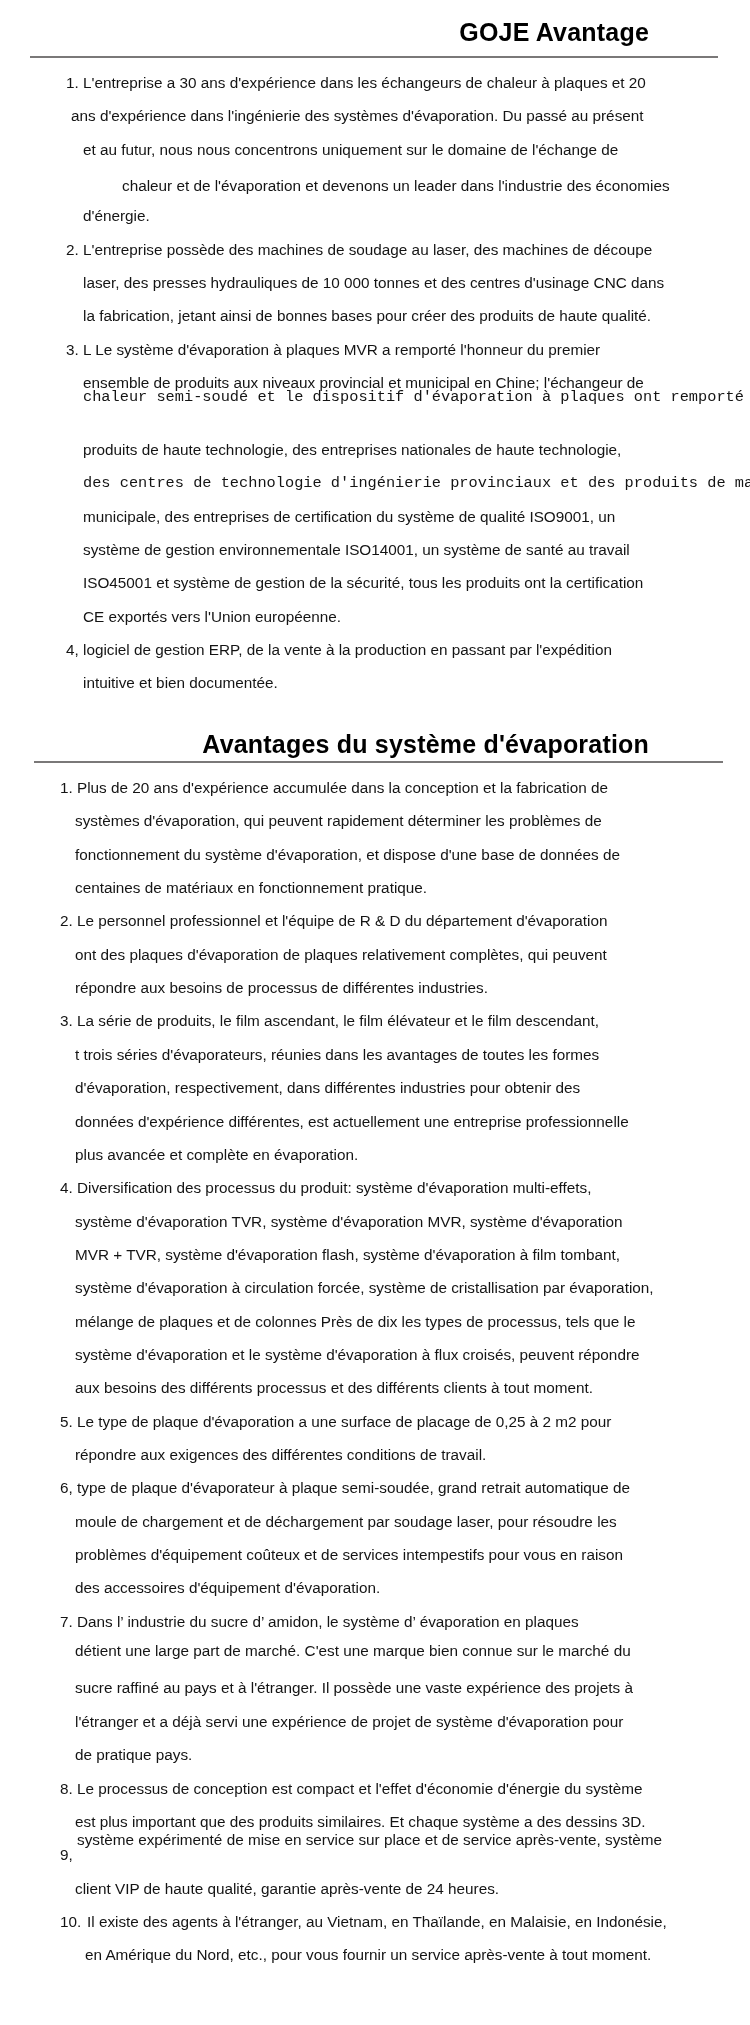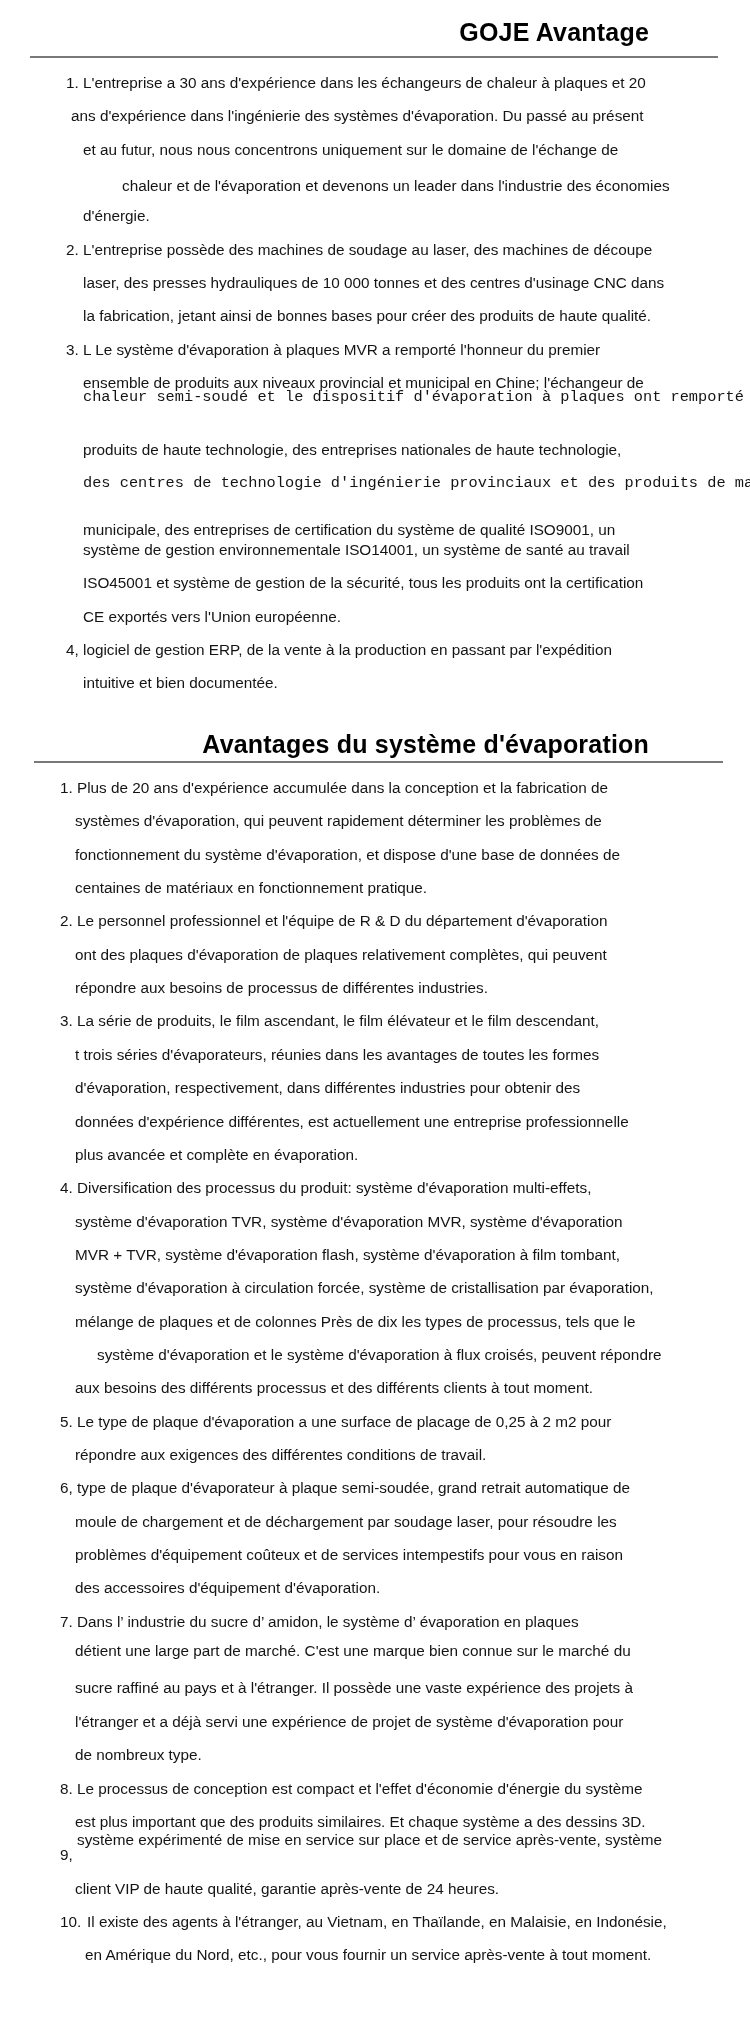--- a/index.html
+++ b/index.html
@@ -28,21 +28,21 @@
     <span class="line" style="top: 239.75px; left: 66px;">2.</span>
     <span class="line" style="top: 239.75px; left: 83px;">L'entreprise possède des machines de soudage au laser, des machines de découpe</span>
     <span class="line" style="top: 273.1px; left: 83px;">laser, des presses hydrauliques de 10 000 tonnes et des centres d'usinage CNC dans</span>
     <span class="line" style="top: 306.45px; left: 83px;">la fabrication, jetant ainsi de bonnes bases pour créer des produits de haute qualité.</span>
     <span class="line" style="top: 339.8px; left: 66px;">3.</span>
     <span class="line" style="top: 339.8px; left: 83px;">L Le système d'évaporation à plaques MVR a remporté l'honneur du premier</span>
     <span class="line" style="top: 373.15px; left: 83px;">ensemble de produits aux niveaux provincial et municipal en Chine; l'échangeur de</span>
     <span class="line" style="top: 387px; left: 83px; font-family: Liberation Mono, monospace;">chaleur semi-soudé et le dispositif d'évaporation à plaques ont remporté des</span>
     <span class="line" style="top: 439.85px; left: 83px;">produits de haute technologie, des entreprises nationales de haute technologie,</span>
     <span class="line" style="top: 473.2px; left: 83px; font-family: Liberation Mono, monospace;">des centres de technologie d'ingénierie provinciaux et des produits de marque</span>
-    <span class="line" style="top: 506.55px; left: 83px; margin-top: 13px;">municipale, des entreprises de certification du système de qualité ISO9001, un</span>
+    <span class="line" style="top: 506.55px; left: 83px;">municipale, des entreprises de certification du système de qualité ISO9001, un</span>
     <span class="line" style="top: 539.9px; left: 83px;">système de gestion environnementale ISO14001, un système de santé au travail</span>
     <span class="line" style="top: 573.25px; left: 83px;">ISO45001 et système de gestion de la sécurité, tous les produits ont la certification</span>
     <span class="line" style="top: 606.6px; left: 83px;">CE exportés vers l'Union européenne.</span>
     <span class="line" style="top: 639.95px; left: 66px;">4,</span>
     <span class="line" style="top: 639.95px; left: 83px;">logiciel de gestion ERP, de la vente à la production en passant par l'expédition</span>
     <span class="line" style="top: 673.3px; left: 83px;">intuitive et bien documentée.</span>
   </div>
 
 <div class="title" style="top:730px;">Avantages du système d'évaporation</div>
 <div class="rule" style="top:761px; left:34px; width:689px;"></div>
@@ -62,36 +62,36 @@
     <span class="line" style="top: 1044.8px; left: 75px;">t trois séries d'évaporateurs, réunies dans les avantages de toutes les formes</span>
     <span class="line" style="top: 1078.15px; left: 75px;">d'évaporation, respectivement, dans différentes industries pour obtenir des</span>
     <span class="line" style="top: 1111.5px; left: 75px;">données d'expérience différentes, est actuellement une entreprise professionnelle</span>
     <span class="line" style="top: 1144.85px; left: 75px;">plus avancée et complète en évaporation.</span>
     <span class="line" style="top: 1178.2px; left: 60px;">4.</span>
     <span class="line" style="top: 1178.2px; left: 77px;">Diversification des processus du produit: système d'évaporation multi-effets,</span>
     <span class="line" style="top: 1211.55px; left: 75px;">système d'évaporation TVR, système d'évaporation MVR, système d'évaporation</span>
     <span class="line" style="top: 1244.9px; left: 75px;">MVR + TVR, système d'évaporation flash, système d'évaporation à film tombant,</span>
     <span class="line" style="top: 1278.25px; left: 75px;">système d'évaporation à circulation forcée, système de cristallisation par évaporation,</span>
     <span class="line" style="top: 1311.6px; left: 75px;">mélange de plaques et de colonnes Près de dix les types de processus, tels que le</span>
-    <span class="line" style="top: 1344.95px; left: 75px; margin-left: 22px;">système d'évaporation et le système d'évaporation à flux croisés, peuvent répondre</span>
+    <span class="line" style="top: 1344.95px; left: 75px;">système d'évaporation et le système d'évaporation à flux croisés, peuvent répondre</span>
     <span class="line" style="top: 1378.3px; left: 75px;">aux besoins des différents processus et des différents clients à tout moment.</span>
     <span class="line" style="top: 1411.65px; left: 60px;">5.</span>
     <span class="line" style="top: 1411.65px; left: 77px;">Le type de plaque d'évaporation a une surface de placage de 0,25 à 2 m2 pour</span>
     <span class="line" style="top: 1445px; left: 75px;">répondre aux exigences des différentes conditions de travail.</span>
     <span class="line" style="top: 1478.35px; left: 60px;">6,</span>
     <span class="line" style="top: 1478.35px; left: 77px;">type de plaque d'évaporateur à plaque semi-soudée, grand retrait automatique de</span>
     <span class="line" style="top: 1511.7px; left: 75px;">moule de chargement et de déchargement par soudage laser, pour résoudre les</span>
     <span class="line" style="top: 1545.05px; left: 75px;">problèmes d'équipement coûteux et de services intempestifs pour vous en raison</span>
     <span class="line" style="top: 1578.4px; left: 75px;">des accessoires d'équipement d'évaporation.</span>
     <span class="line" style="top: 1611.75px; left: 60px;">7.</span>
     <span class="line" style="top: 1611.75px; left: 77px;">Dans l’ industrie du sucre d’ amidon, le système d’ évaporation en plaques</span>
     <span class="line" style="top: 1641px; left: 75px;">détient une large part de marché. C'est une marque bien connue sur le marché du</span>
     <span class="line" style="top: 1678.45px; left: 75px;">sucre raffiné au pays et à l'étranger. Il possède une vaste expérience des projets à</span>
     <span class="line" style="top: 1711.8px; left: 75px;">l'étranger et a déjà servi une expérience de projet de système d'évaporation pour</span>
-    <span class="line" style="top: 1745.15px; left: 75px;">de nombreux type.</span>
+    <span class="line" style="top: 1745.15px; left: 75px;">de pratique pays.</span>
     <span class="line" style="top: 1778.5px; left: 60px;">8.</span>
     <span class="line" style="top: 1778.5px; left: 77px;">Le processus de conception est compact et l'effet d'économie d'énergie du système</span>
     <span class="line" style="top: 1811.85px; left: 75px;">est plus important que des produits similaires. Et chaque système a des dessins 3D.</span>
     <span class="line" style="top: 1845.2px; left: 60px;">9,</span>
     <span class="line" style="top: 1830px; left: 77px;">système expérimenté de mise en service sur place et de service après-vente, système</span>
     <span class="line" style="top: 1878.55px; left: 75px;">client VIP de haute qualité, garantie après-vente de 24 heures.</span>
     <span class="line" style="top: 1911.9px; left: 60px;">10.</span>
     <span class="line" style="top: 1911.9px; left: 87px;">Il existe des agents à l'étranger, au Vietnam, en Thaïlande, en Malaisie, en Indonésie,</span>
     <span class="line" style="top: 1945.25px; left: 85px;">en Amérique du Nord, etc., pour vous fournir un service après-vente à tout moment.</span>
   </div>

